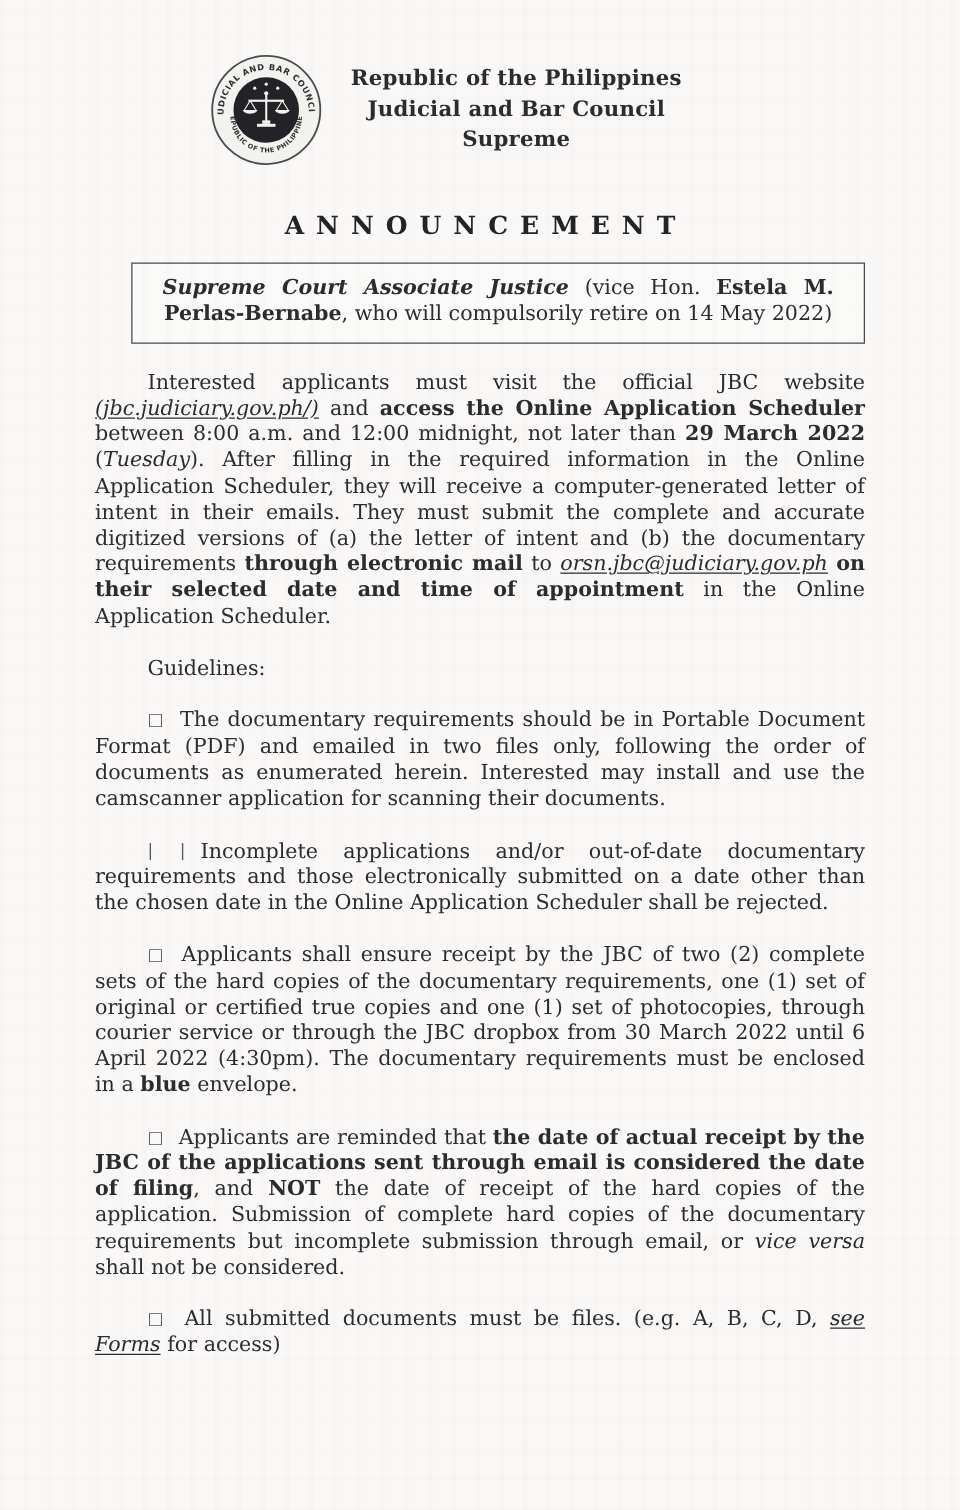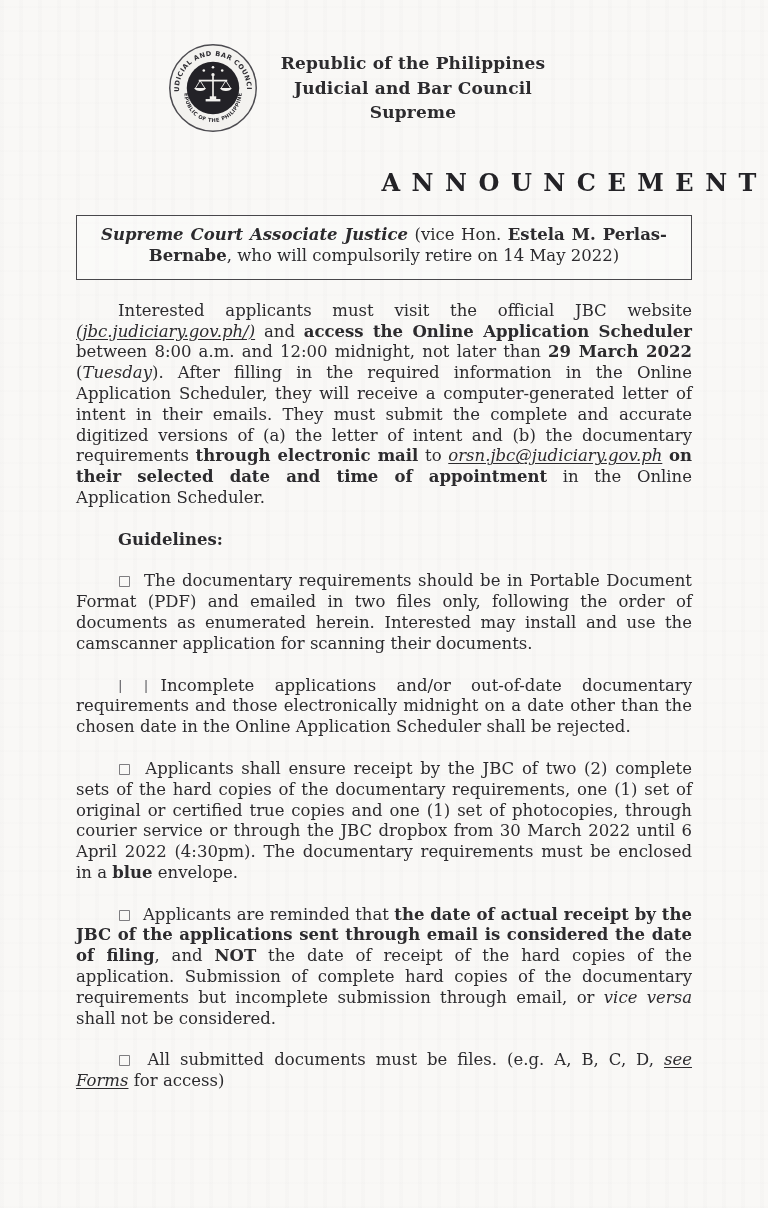--- a/index.html
+++ b/index.html
@@ -30,22 +30,22 @@
   .seal{width:92px;height:92px;flex:0 0 auto;}
   .letterhead-text{
     text-align:center;
     font-weight:bold;
     font-size:17px;
     line-height:1.45;
     letter-spacing:0.2px;
   }
   .title{
     margin:34px 0 0;
-    text-align:right;
-    font-size:24px;
+    text-align:center;
+    font-size:20px;
     font-weight:bold;
     letter-spacing:0.48em;
     text-indent:0.48em;
     color:#232226;
   }
   .content{
     width:616px;
     margin:0 auto;
   }
   .para{
@@ -53,29 +53,30 @@
     font-size:16.5px;
     line-height:1.26;
     text-align:justify;
   }
   .indent{text-indent:42px;}
   .position-box{
     border:1.6px solid #48474b;
     margin-top:18px;
     padding:8px 24px 12px;
     background:rgba(255,255,255,0.25);
+    margin-left:29px;
   }
   .box-para{
     margin:0;
     font-size:16.5px;
     line-height:1.3;
     text-align:justify;
     text-align-last:center;
   }
-  .heading{font-weight:bold;}
+  .heading{font-weight:normal;}
   .bullet{
     color:#57565b;
     font-size:0.82em;
     margin-right:11px;
     position:relative;
     top:-1px;
     letter-spacing:1px;
   }
   .r-b{font-weight:bold;}
   .r-i{font-style:italic;}
@@ -134,21 +135,21 @@
     <div class="position-box">
       <p class="box-para"><span class="r-b r-i">Supreme Court Associate Justice</span><span> (vice Hon. </span><span class="r-b">Estela M. Perlas-Bernabe</span><span>, who will compulsorily retire on 14 May 2022)</span></p>
     </div>
 
     <p class="para indent"><span>Interested applicants must visit the official JBC website </span><span class="r-u">(jbc.judiciary.gov.ph/)</span><span> and </span><span class="r-b">access the Online Application Scheduler</span><span> between 8:00 a.m. and 12:00 midnight, not later than </span><span class="r-b">29 March 2022</span><span> (</span><span class="r-i">Tuesday</span><span>). After filling in the required information in the Online Application Scheduler, they will receive a computer-generated letter of intent in their emails. They must submit the complete and accurate digitized versions of (a) the letter of intent and (b) the documentary requirements </span><span class="r-b">through electronic mail</span><span> to </span><span class="r-u">orsn.jbc@judiciary.gov.ph</span><span> </span><span class="r-b">on their selected date and time of appointment</span><span> in the Online Application Scheduler.</span></p>
 
     <p class="para indent heading">Guidelines:</p>
 
     <p class="para indent"><span class="bullet">□</span><span><span>The documentary requirements should be in Portable Document Format (PDF) and emailed in two files only, following the order of documents as enumerated herein. Interested may install and use the camscanner application for scanning their documents.</span></span></p>
 
-    <p class="para indent"><span class="bullet">| |</span><span><span>Incomplete applications and/or out-of-date documentary requirements and those electronically midnight on a date other than the chosen date in the Online Application Scheduler shall be rejected.</span></span></p>
+    <p class="para indent"><span class="bullet">| |</span><span><span>Incomplete applications and/or out-of-date documentary requirements and those electronically submitted on a date other than the chosen date in the Online Application Scheduler shall be rejected.</span></span></p>
 
     <p class="para indent"><span class="bullet">□</span><span><span>Applicants shall ensure receipt by the JBC of two (2) complete sets of the hard copies of the documentary requirements, one (1) set of original or certified true copies and one (1) set of photocopies, through courier service or through the JBC dropbox from 30 March 2022 until 6 April 2022 (4:30pm). The documentary requirements must be enclosed in a </span><span class="r-b">blue</span><span> envelope.</span></span></p>
 
     <p class="para indent"><span class="bullet">□</span><span><span>Applicants are reminded that </span><span class="r-b">the date of actual receipt by the JBC of the applications sent through email is considered the date of filing</span><span>, and </span><span class="r-b">NOT</span><span> the date of receipt of the hard copies of the application. Submission of complete hard copies of the documentary requirements but incomplete submission through email, or </span><span class="r-i">vice versa</span><span> shall not be considered.</span></span></p>
 
     <p class="para indent"><span class="bullet">□</span><span><span>All submitted documents must be files. (e.g. A, B, C, D, </span><span class="r-i r-u">see Forms</span><span> for access)</span></span></p>
 
   </main>
 </div>
 

